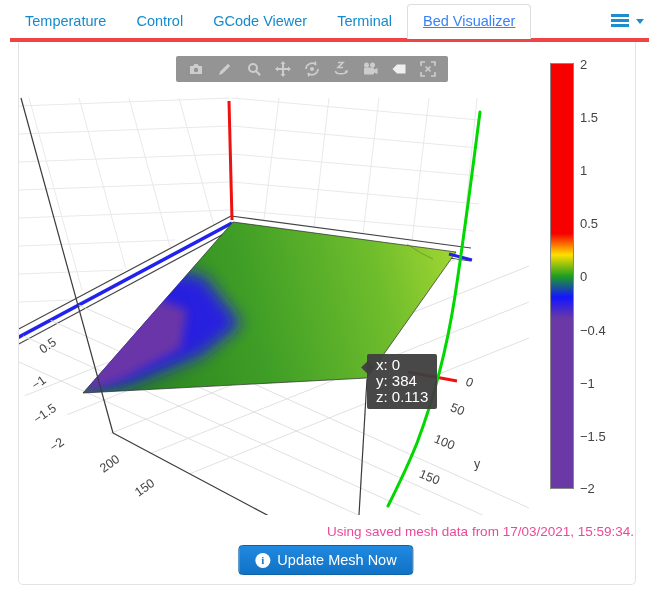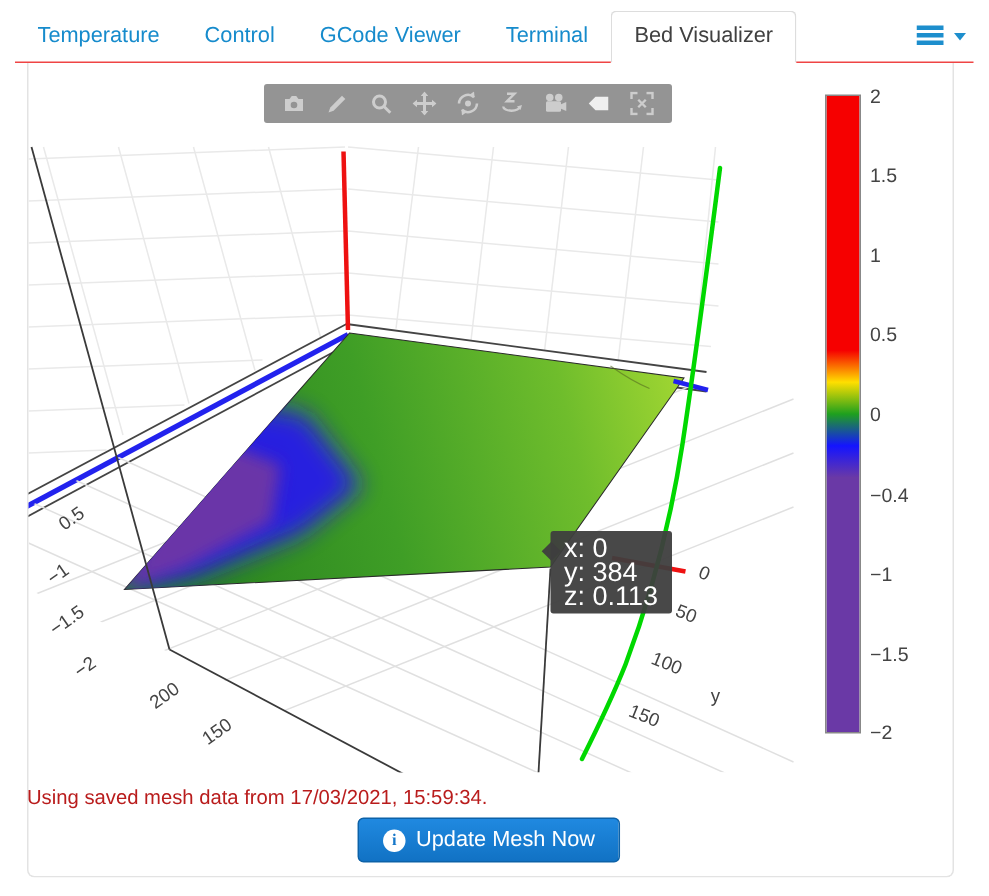--- a/index.html
+++ b/index.html
@@ -1,46 +1,46 @@
 <!DOCTYPE html>
 <html><head>
 <meta charset="utf-8">
 <style>
   html,body{margin:0;padding:0;background:#fff;}
   body{width:659px;height:597px;position:relative;overflow:hidden;
        font-family:"Liberation Sans","DejaVu Sans",sans-serif;color:#333;}
   
   .tabbar{position:absolute;left:10px;top:8px;width:639px;height:34px;
-          border-bottom:1px solid #ef4444;display:flex;align-items:flex-end;box-sizing:border-box;}
+          border-bottom:4px solid #ef4444;display:flex;align-items:flex-end;box-sizing:border-box;}
   .tab{display:inline-block;padding:8px 15px 9px 15px;font-size:14.5px;color:#168bcc;
        text-decoration:none;cursor:pointer;line-height:16px;}
-  .tab.active{color:#404040;background:#fff;border:1px solid #ddd;border-bottom:1px solid #fff;
-       border-radius:4px 4px 0 0;margin-bottom:-1px;}
+  .tab.active{color:#3b82f6;background:#fff;border:1px solid #ddd;border-bottom:1px solid #fff;
+       border-radius:4px 4px 0 0;margin-bottom:-1px;text-decoration:underline;}
   .menu-toggle{margin-left:auto;margin-bottom:8px;display:flex;align-items:center;gap:4px;cursor:pointer;padding:2px 4px;}
   
   .panel{position:absolute;left:18px;top:42px;width:616px;height:542px;
          border:1px solid #e3e3e3;border-top:none;border-radius:0 0 5px 5px;box-sizing:content-box;background:#fff;}
   
   .modebar{position:absolute;left:176px;top:56px;width:272px;height:26px;background:#949494;
            border-radius:2px;display:flex;align-items:center;justify-content:center;gap:13px;z-index:5;}
   .mb-icon{width:16px;height:16px;display:inline-block;cursor:pointer;}
   
   #scene{position:absolute;left:19px;top:48px;z-index:1;}
   .ticktext{font-size:12.5px;fill:#444;}
   
   .colorbar{position:absolute;left:550px;top:63px;width:24px;height:426px;border:1px solid #888;box-sizing:border-box;z-index:2;
     background:linear-gradient(to bottom,#f60000 0%,#f60000 40%,#ffdf00 45%,#1ea01e 50%,#1414ff 55%,#6a39a6 60%,#6a39a6 100%);}
   .cb-tick{position:absolute;left:580px;transform:translateY(-50%);font-size:13px;color:#444;z-index:2;}
   
   .tooltip3d{position:absolute;left:367px;top:354px;background:rgba(62,62,62,0.95);color:#fff;
-             font-size:18px;line-height:16px;padding:3px 9px 4px 9px;border-radius:2px;z-index:6;white-space:nowrap;}
+             font-size:15px;line-height:16px;padding:3px 9px 4px 9px;border-radius:2px;z-index:6;white-space:nowrap;}
   .tooltip3d .arrow{position:absolute;left:-4px;top:9px;width:9px;height:9px;background:rgba(62,62,62,0.95);
              transform:rotate(45deg);}
   
-  .caption{position:absolute;left:18px;top:524px;width:616px;text-align:left;font-size:13.5px;color:#b91c1c;z-index:2;}
+  .caption{position:absolute;left:18px;top:524px;width:616px;text-align:right;font-size:13.5px;color:#ec4899;z-index:2;}
   .update-btn{position:absolute;left:326px;top:545px;transform:translateX(-50%);height:30px;
      background:linear-gradient(#2089e0,#1172c4);border:1px solid #0d62a8;border-radius:4px;color:#fff;
      font-size:14.5px;font-family:inherit;padding:0 16px;display:flex;align-items:center;gap:7px;cursor:pointer;z-index:2;}
   .info-dot{width:15px;height:15px;border-radius:50%;background:#fff;color:#1777c9;font-weight:bold;
      font-size:11px;line-height:15px;text-align:center;font-family:"Liberation Serif",serif;display:inline-block;}
 </style>
 </head>
 <body>
 
 <div class="tabbar">

